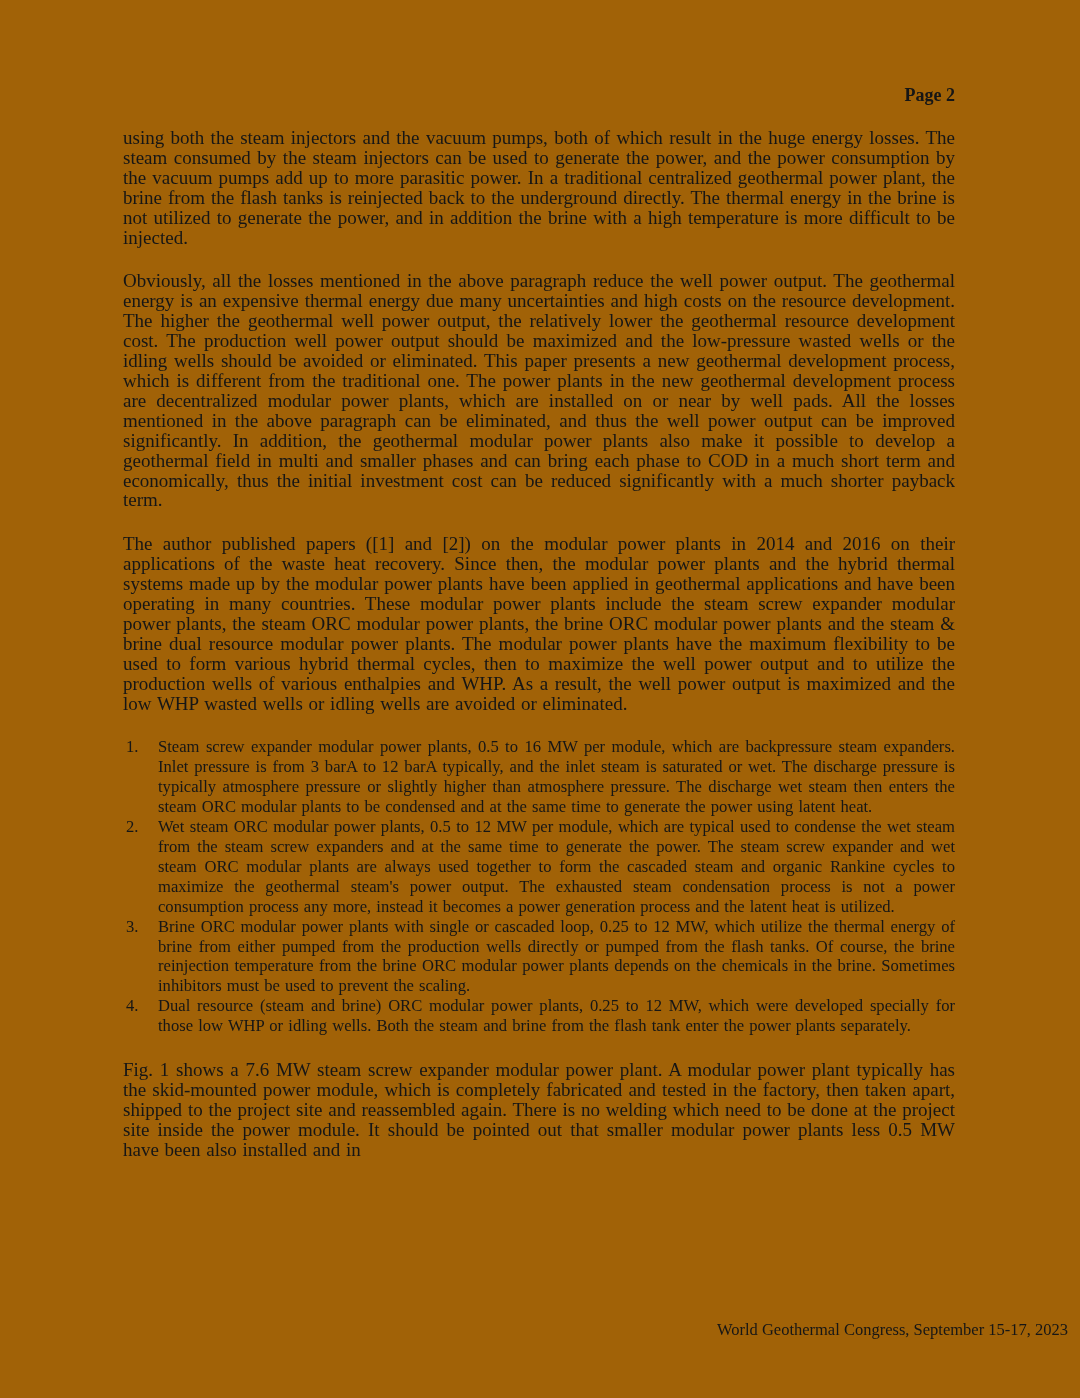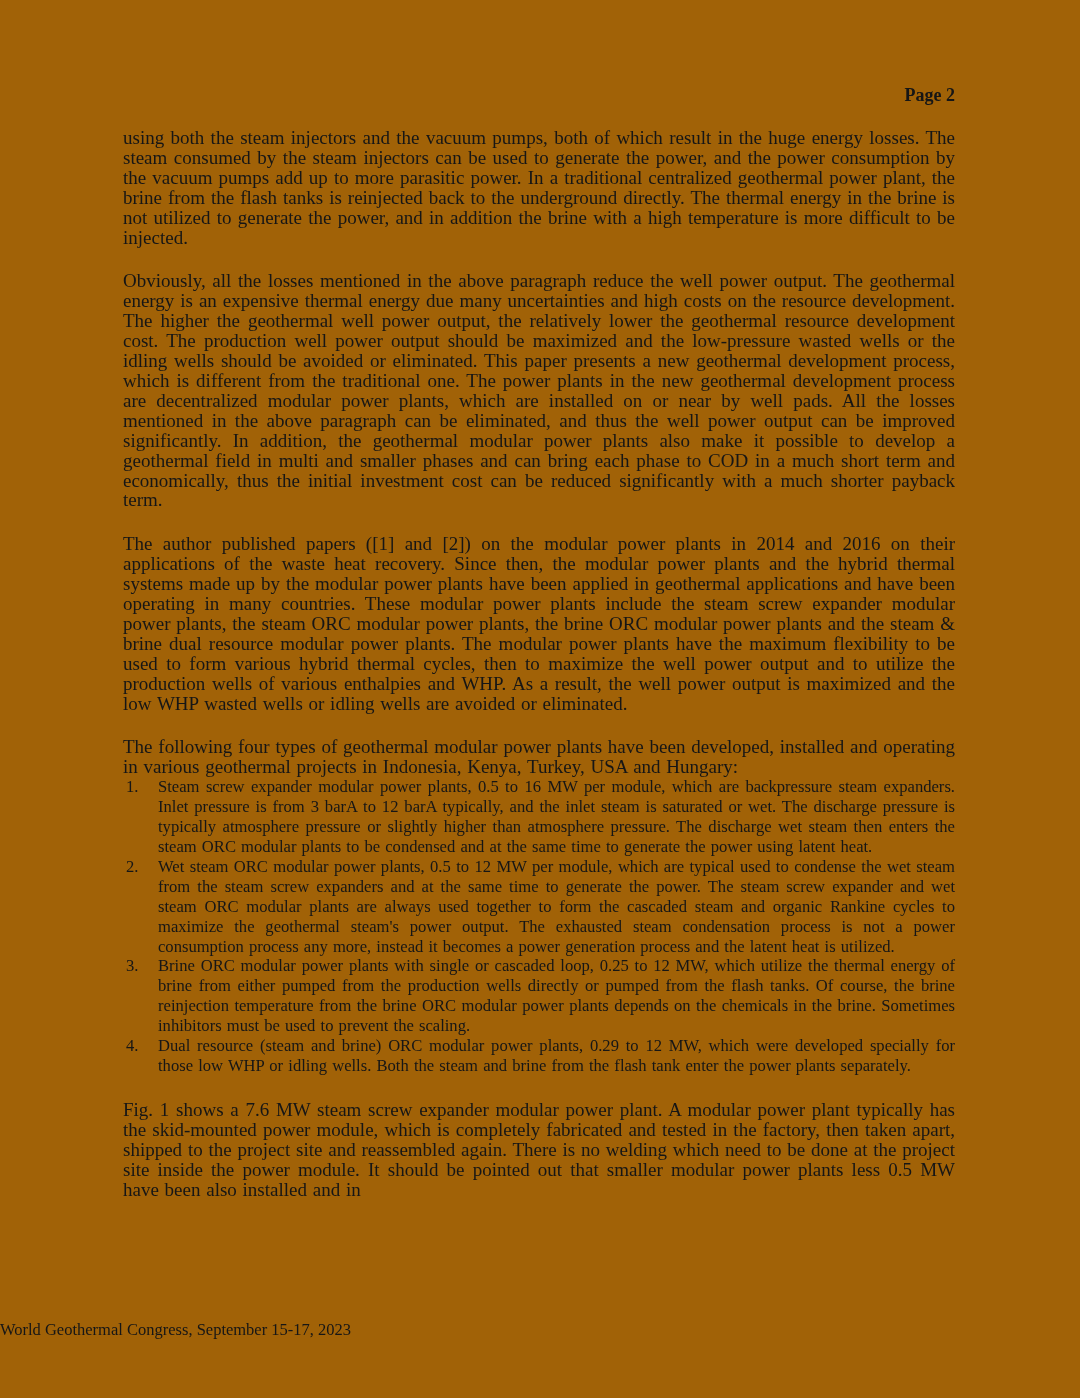--- a/index.html
+++ b/index.html
@@ -64,63 +64,62 @@
     top: 0;
   }
   .closing-para {
     margin-bottom: 0;
   }
   .footer {
     position: absolute;
     left: 0;
     right: 12px;
     bottom: 58px;
-    text-align: left;
+    text-align: right;
     font-size: 16.5px;
     line-height: 20px;
     margin-top: 14px;
   }
 </style>
 </head>
 <body>
 
 <div class="page">
   <div class="content">
 
     <div class="page-number">Page 2</div>
 
     <p class="para">using both the steam injectors and the vacuum pumps, both of which result in the huge energy losses. The steam consumed by the steam injectors can be used to generate the power, and the power consumption by the vacuum pumps add up to more parasitic power. In a traditional centralized geothermal power plant, the brine from the flash tanks is reinjected back to the underground directly. The thermal energy in the brine is not utilized to generate the power, and in addition the brine with a high temperature is more difficult to be injected.</p>
 
     <p class="para">Obviously, all the losses mentioned in the above paragraph reduce the well power output. The geothermal energy is an expensive thermal energy due many uncertainties and high costs on the resource development. The higher the geothermal well power output, the relatively lower the geothermal resource development cost.  The production well power output should be maximized and the low-pressure wasted wells or the idling wells should be avoided or eliminated. This paper presents a new geothermal development process, which is different from the traditional one. The power plants in the new geothermal development process are decentralized modular power plants, which are installed on or near by well pads. All the losses mentioned in the above paragraph can be eliminated, and thus the well power output can be improved significantly. In addition, the geothermal modular power plants also make it possible to develop a geothermal field in multi and smaller phases and can bring each phase to COD in a much short term and economically, thus the initial investment cost can be reduced significantly with a much shorter payback term.</p>
 
     <p class="para">The author published papers ([1] and [2]) on the modular power plants in 2014 and 2016 on their applications of the waste heat recovery. Since then, the modular power plants and the hybrid thermal systems made up by the modular power plants have been applied in geothermal applications and have been operating in many countries. These modular power plants include the steam screw expander modular power plants, the steam ORC modular power plants, the brine ORC modular power plants and the steam &amp; brine dual resource modular power plants. The modular power plants have the maximum flexibility to be used to form various hybrid thermal cycles, then to maximize the well power output and to utilize the production wells of various enthalpies and WHP. As a result, the well power output is maximized and the low WHP wasted wells or idling wells are avoided or eliminated.</p>
 
 
-    <p class="para list-intro">The following four types of geothermal modular power plants have been developed, installed and operating in various geothermal projects in Indonesia, Kenya, Turkey, USA and Hungary:</p>
 
     <div class="numbered-list">
 
       <div class="list-item">
         <span class="list-num">1.</span>
         <span>Steam screw expander modular power plants, 0.5 to 16 MW per module, which are backpressure steam expanders.  Inlet pressure is from 3 barA to 12 barA typically, and the inlet steam is saturated or wet. The discharge pressure is typically atmosphere pressure or slightly higher than atmosphere pressure. The discharge wet steam then enters the steam ORC modular plants to be condensed and at the same time to generate the power using latent heat.</span>
       </div>
 
       <div class="list-item">
         <span class="list-num">2.</span>
         <span>Wet steam ORC modular power plants, 0.5 to 12 MW per module, which are typical used to condense the wet steam from the steam screw expanders and at the same time to generate the power. The steam screw expander and wet steam ORC modular plants are always used together to form the cascaded steam and organic Rankine cycles to maximize the geothermal steam's power output. The exhausted steam condensation process is not a power consumption process any more, instead it becomes a power generation process and the latent heat is utilized.</span>
       </div>
 
       <div class="list-item">
         <span class="list-num">3.</span>
         <span>Brine ORC modular power plants with single or cascaded loop, 0.25 to 12 MW, which utilize the thermal energy of brine from either pumped from the production wells directly or pumped from the flash tanks.  Of course, the brine reinjection temperature from the brine ORC modular power plants depends on the chemicals in the brine. Sometimes inhibitors must be used to prevent the scaling.</span>
       </div>
 
       <div class="list-item">
         <span class="list-num">4.</span>
-        <span>Dual resource (steam and brine) ORC modular power plants, 0.29 to 12 MW, which were developed specially for those low WHP or idling wells. Both the steam and brine from the flash tank enter the power plants separately.</span>
+        <span>Dual resource (steam and brine) ORC modular power plants, 0.25 to 12 MW, which were developed specially for those low WHP or idling wells. Both the steam and brine from the flash tank enter the power plants separately.</span>
       </div>
 
     </div>
 
     <p class="para closing-para">Fig. 1 shows a 7.6 MW steam screw expander modular power plant. A modular power plant typically has the skid-mounted power module, which is completely fabricated and tested in the factory, then taken apart, shipped to the project site and reassembled again. There is no welding which need to be done at the project site inside the power module. It should be pointed out that smaller modular power plants less 0.5 MW have been also installed and in</p>
 
   </div>
 
   <div class="footer">World Geothermal Congress, September 15-17, 2023</div>
 </div>

